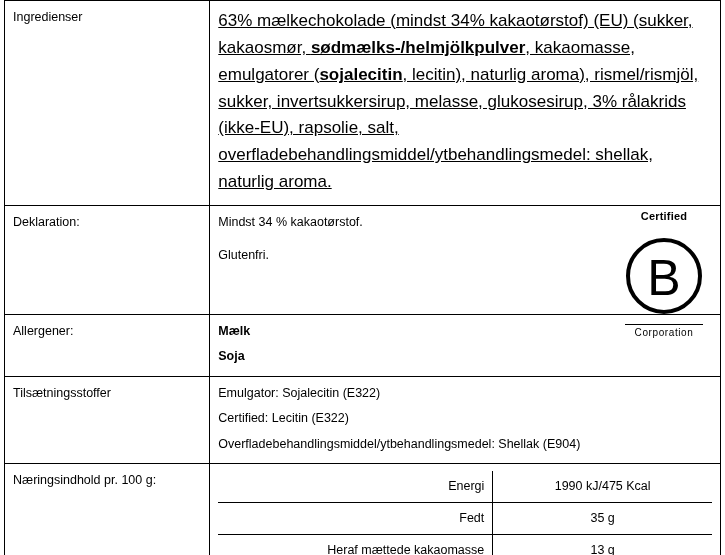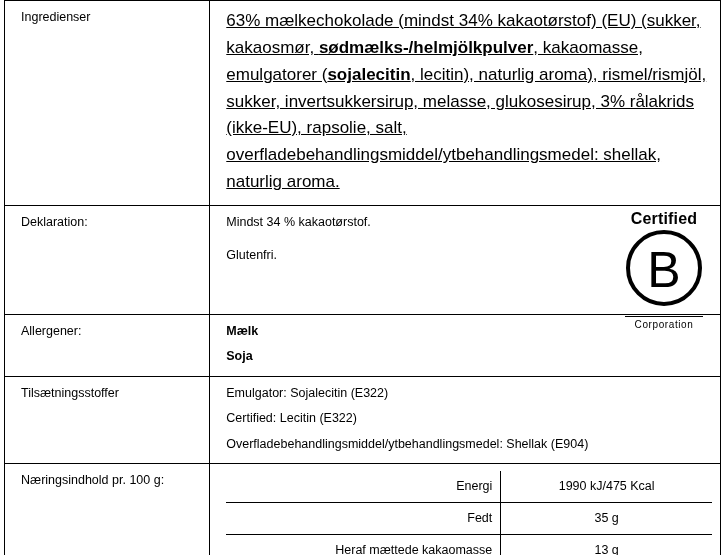--- a/index.html
+++ b/index.html
@@ -22,21 +22,21 @@
   }
   table.spec {
     border-collapse: collapse;
     width: 717px;
     margin: 0 0 0 4px;
     table-layout: fixed;
   }
   table.spec td {
     border: 1px solid #000000;
     vertical-align: top;
-    padding: 7px 8px 9px 16px;
+    padding: 7px 8px 9px 8px;
     font-size: 12.5px;
     line-height: 1.55;
   }
   .col-label { width: 205px; }
   .col-body  { width: 510px; }
 
   .label-cell {
     font-size: 12.8px;
   }
   .bold { font-weight: bold; }
@@ -63,23 +63,23 @@
     right: 2px;
     top: -2px;
     width: 92px;
     text-align: center;
     font-family: "Liberation Serif", serif;
     line-height: 1;
   }
   .bcorp .certified {
     font-family: "Liberation Sans", sans-serif;
     font-weight: bold;
-    font-size: 16px;
+    font-size: 11px;
     letter-spacing: 0.2px;
-    margin-bottom: 2px;
+    margin-bottom: 15px;
   }
   .bcorp .bmark {
     font-family: "Liberation Sans", sans-serif;
     font-size: 62px;
     font-weight: normal;
     line-height: 0.92;
     letter-spacing: 0;
   }
   .bcorp .rule {
     border-top: 1px solid #000;

